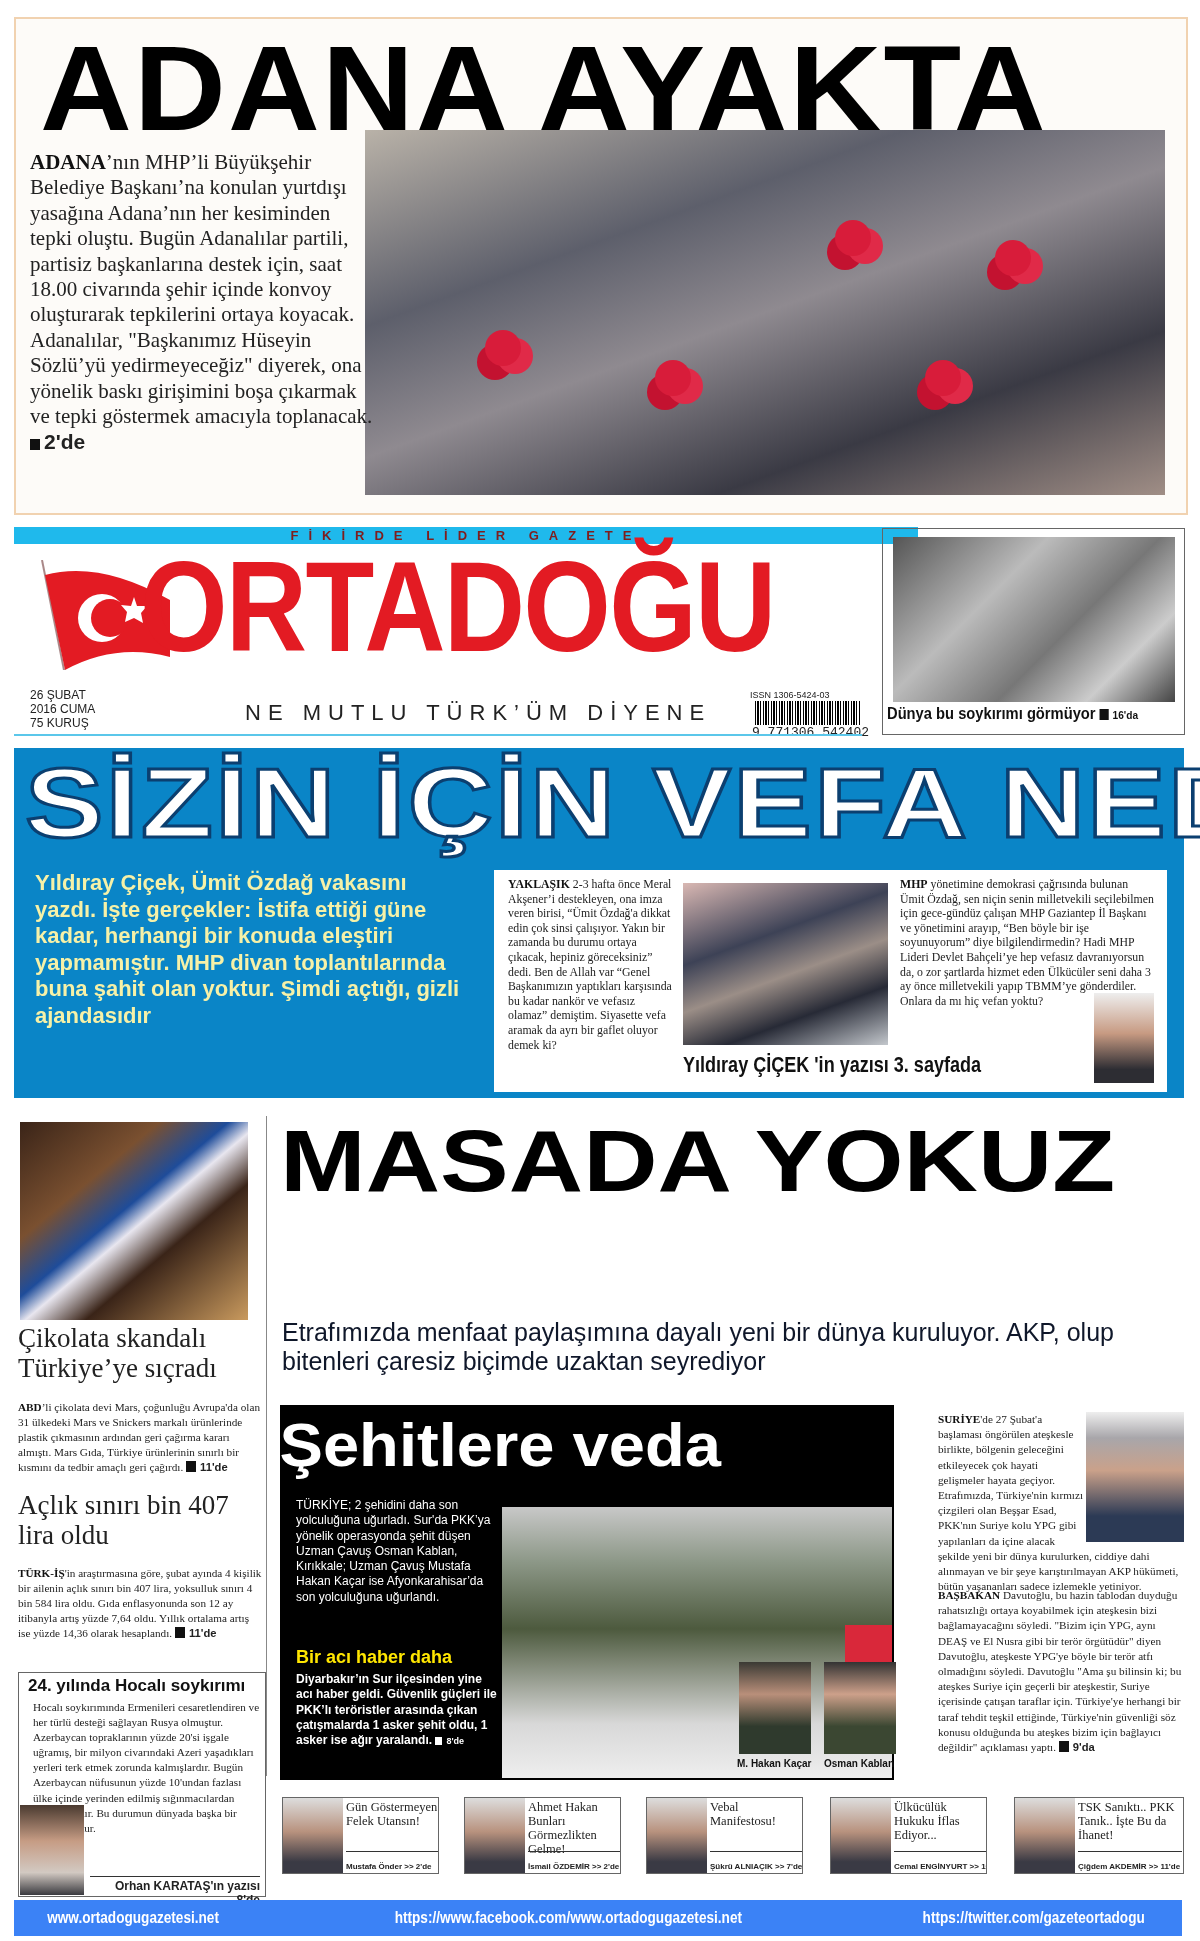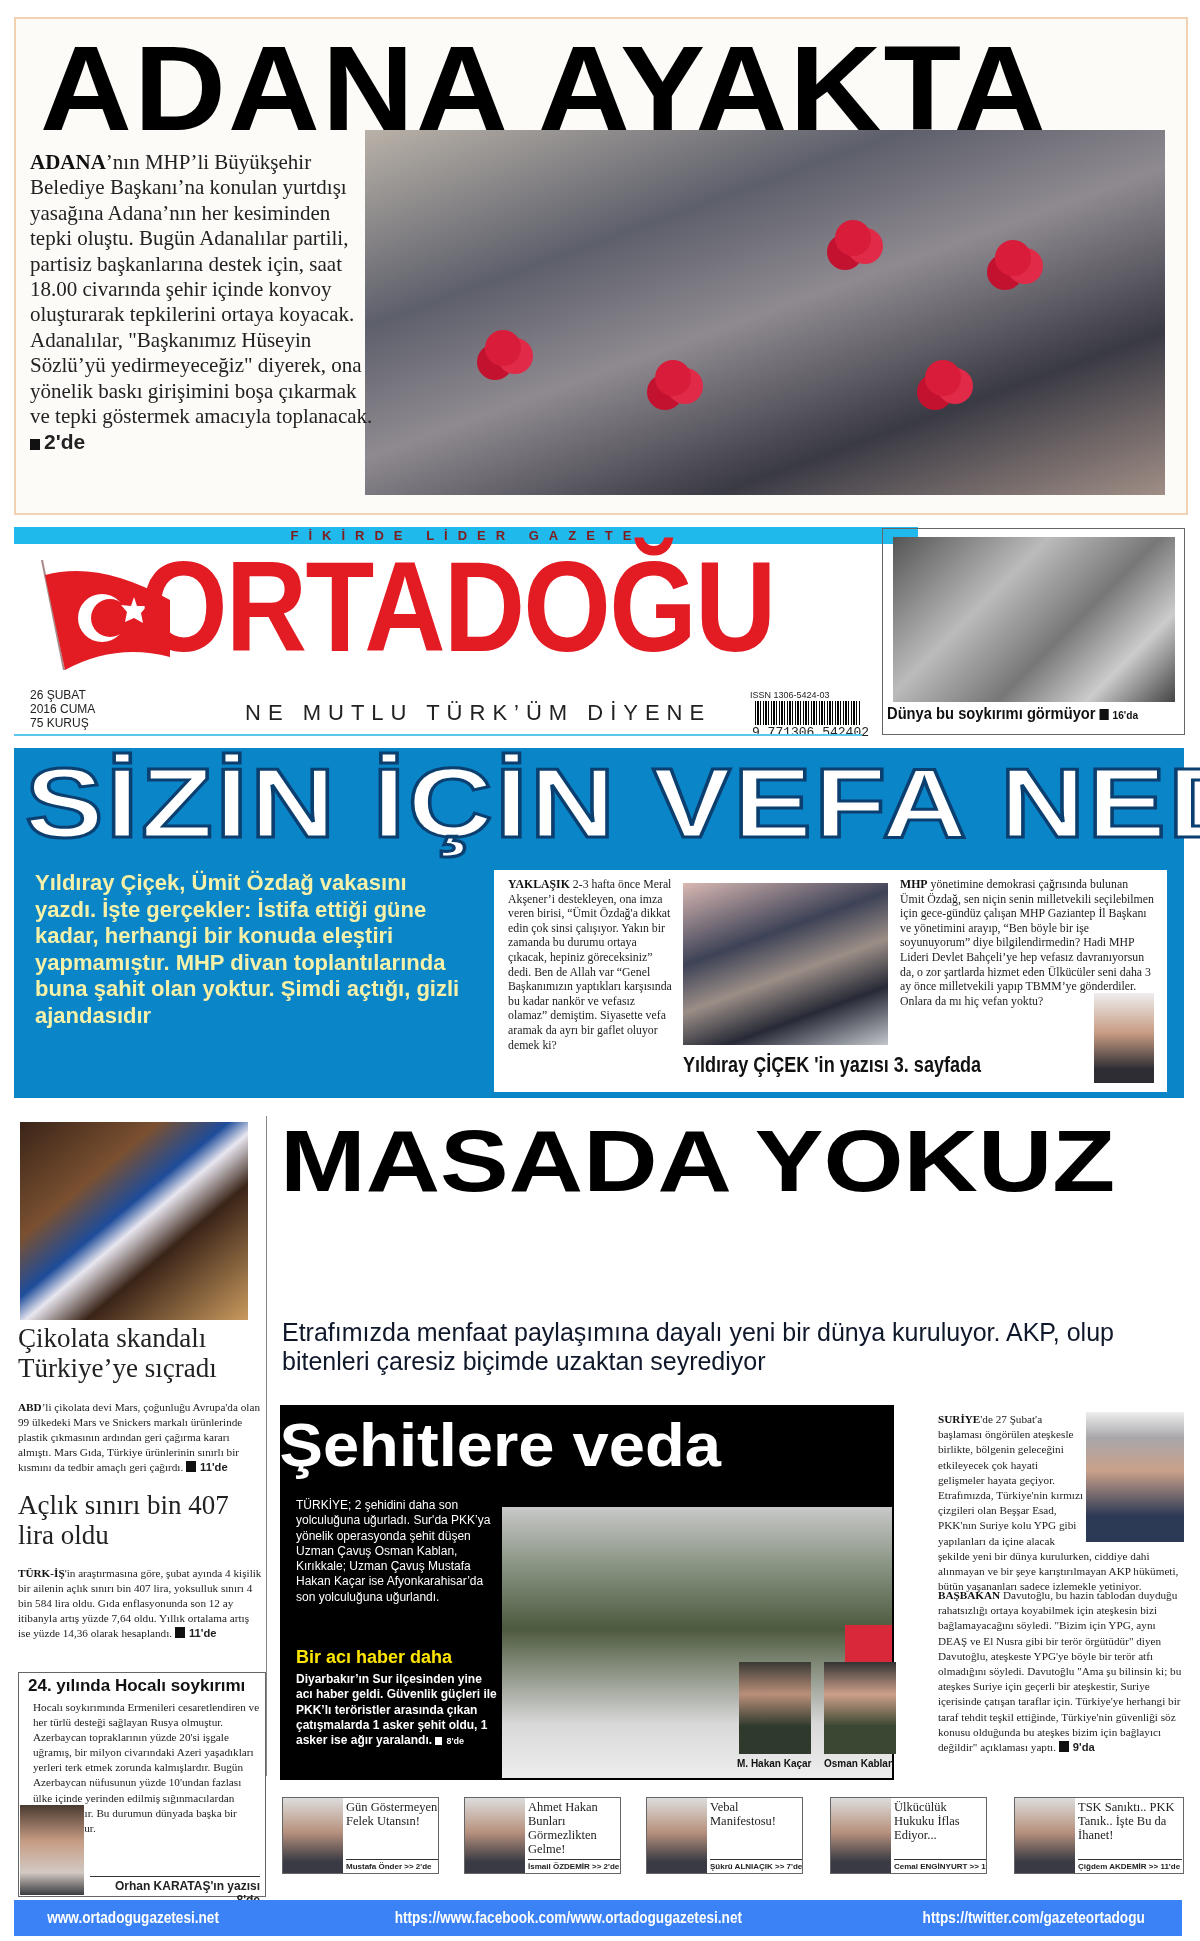--- a/index.html
+++ b/index.html
@@ -67,21 +67,21 @@
 #kacar-cap{left:737px;top:1758px;font-family:"Liberation Sans",sans-serif;font-weight:bold;font-size:10px;color:#111}
 #kablan-cap{left:824px;top:1758px;font-family:"Liberation Sans",sans-serif;font-weight:bold;font-size:10px;color:#111}
 
 #davut-photo{left:1086px;top:1412px;width:98px;height:130px;background:linear-gradient(180deg,#eee,#a8a6aa 20%,#caa18a 45%,#2c3a55 80%)}
 #suriye-t{left:938px;top:1412px;width:246px;font-size:11.2px;line-height:15.2px}
 #basbakan-t{left:938px;top:1588px;width:246px;font-size:11.2px;line-height:15.2px}
 
 .colbox{position:absolute;top:1797px;width:157px;height:77px;border:1px solid #666;background:#fff}
 .colbox .cp{position:absolute;left:0;top:0;width:60px;height:75px;background:linear-gradient(180deg,#ddd,#b8927e 45%,#3a3a44 85%)}
 .colbox .ct{position:absolute;left:63px;top:2px;width:92px;font-size:12.5px;line-height:14px;color:#222}
-.colbox .cr{position:absolute;left:63px;bottom:2px;width:92px;border-top:1px solid #333;font-family:"Liberation Sans",sans-serif;font-weight:bold;font-size:8px;padding-top:2px;white-space:nowrap;overflow:hidden}
+.colbox .cr{position:absolute;left:63px;bottom:2px;width:92px;border-top:1px solid #333;font-family:"Liberation Sans",sans-serif;font-weight:bold;font-size:8px;padding-top:10px;white-space:nowrap;overflow:hidden}
 
 #footer{left:14px;top:1900px;width:1168px;height:36px;background:#3b82f6;display:flex;justify-content:space-between;align-items:center;padding:0 18px}
 #footer span{font-family:"Liberation Sans",sans-serif;font-weight:bold;font-size:16px;color:#fff;transform:scaleX(.85);transform-origin:center}
 b.lead{font-weight:bold;color:#111}
 </style>
 </head>
 <body>
 
 <div class="abs" id="top"></div>
 <div class="abs" id="top-photo">
@@ -124,21 +124,21 @@
 <div class="abs" id="vefa-inner"></div>
 <div class="abs" id="vefa-col1"><b class="lead">YAKLAŞIK</b><span> 2-3 hafta önce Meral Akşener’i destekleyen, ona imza veren birisi, “Ümit Özdağ'a dikkat edin çok sinsi çalışıyor. Yakın bir zamanda bu durumu ortaya çıkacak, hepiniz göreceksiniz” dedi. Ben de Allah var “Genel Başkanımızın yaptıkları karşısında bu kadar nankör ve vefasız olamaz” demiştim. Siyasette vefa aramak da ayrı bir gaflet oluyor demek ki?</span></div>
 <div class="abs" id="vefa-photo"></div>
 <div class="abs" id="vefa-col2"><b class="lead">MHP</b><span> yönetimine demokrasi çağrısında bulunan Ümit Özdağ, sen niçin senin milletvekili seçilebilmen için gece-gündüz çalışan MHP Gaziantep İl Başkanı ve yönetimini arayıp, “Ben böyle bir işe soyunuyorum” diye bilgilendirmedin? Hadi MHP Lideri Devlet Bahçeli’ye hep vefasız davranıyorsun da, o zor şartlarda hizmet eden Ülkücüler seni daha 3 ay önce milletvekili yapıp TBMM’ye gönderdiler. Onlara da mı hiç vefan yoktu?</span></div>
 <div class="abs" id="vefa-author-photo"></div>
 <div class="abs cond" id="vefa-ref">Yıldıray ÇİÇEK 'in yazısı 3. sayfada</div>
 
 <div class="abs" id="choco-photo"></div>
 <div class="abs" id="vrule"></div>
 <div class="abs" id="choco-h">Çikolata skandalı Türkiye’ye sıçradı</div>
-<div class="abs" id="choco-t"><b class="lead">ABD</b><span>’li çikolata devi Mars, çoğunluğu Avrupa'da olan 99 ülkedeki Mars ve Snickers markalı ürünlerinde plastik çıkmasının ardından geri çağırma kararı almıştı. Mars Gıda, Türkiye ürünlerinin sınırlı bir kısmını da tedbir amaçlı geri çağırdı.</span> <span class="sq"></span><b style="font-family:'Liberation Sans',sans-serif">11'de</b></div>
+<div class="abs" id="choco-t"><b class="lead">ABD</b><span>’li çikolata devi Mars, çoğunluğu Avrupa'da olan 31 ülkedeki Mars ve Snickers markalı ürünlerinde plastik çıkmasının ardından geri çağırma kararı almıştı. Mars Gıda, Türkiye ürünlerinin sınırlı bir kısmını da tedbir amaçlı geri çağırdı.</span> <span class="sq"></span><b style="font-family:'Liberation Sans',sans-serif">11'de</b></div>
 <div class="abs" id="aclik-h">Açlık sınırı bin 407 lira oldu</div>
 <div class="abs" id="aclik-t"><b class="lead">TÜRK-İŞ</b><span>'in araştırmasına göre, şubat ayında 4 kişilik bir ailenin açlık sınırı bin 407 lira, yoksulluk sınırı 4 bin 584 lira oldu. Gıda enflasyonunda son 12 ay itibanyla artış yüzde 7,64 oldu. Yıllık ortalama artış ise yüzde 14,36 olarak hesaplandı.</span> <span class="sq"></span><b style="font-family:'Liberation Sans',sans-serif">11'de</b></div>
 <div class="abs" id="hocali"></div>
 <div class="abs" id="hocali-h">24. yılında Hocalı soykırımı</div>
 <div class="abs" id="hocali-t" style="text-indent:0">Hocalı soykırımında Ermenileri cesaretlendiren ve her türlü desteği sağlayan Rusya olmuştur. Azerbaycan topraklarının yüzde 20'si işgale uğramış, bir milyon civarındaki Azeri yaşadıkları yerleri terk etmek zorunda kalmışlardır. Bugün Azerbaycan nüfusunun yüzde 10'undan fazlası ülke içinde yerinden edilmiş sığınmacılardan oluşmaktadır. Bu durumun dünyada başka bir örneği yoktur.</div>
 <div class="abs" id="hocali-photo"></div>
 <div class="abs" id="hocali-ref">Orhan KARATAŞ'ın yazısı 8'de</div>
 
 <div class="abs cond" id="main-h">
   <div style="transform:scaleX(1.17);transform-origin:left">MASADA YOKUZ</div>

